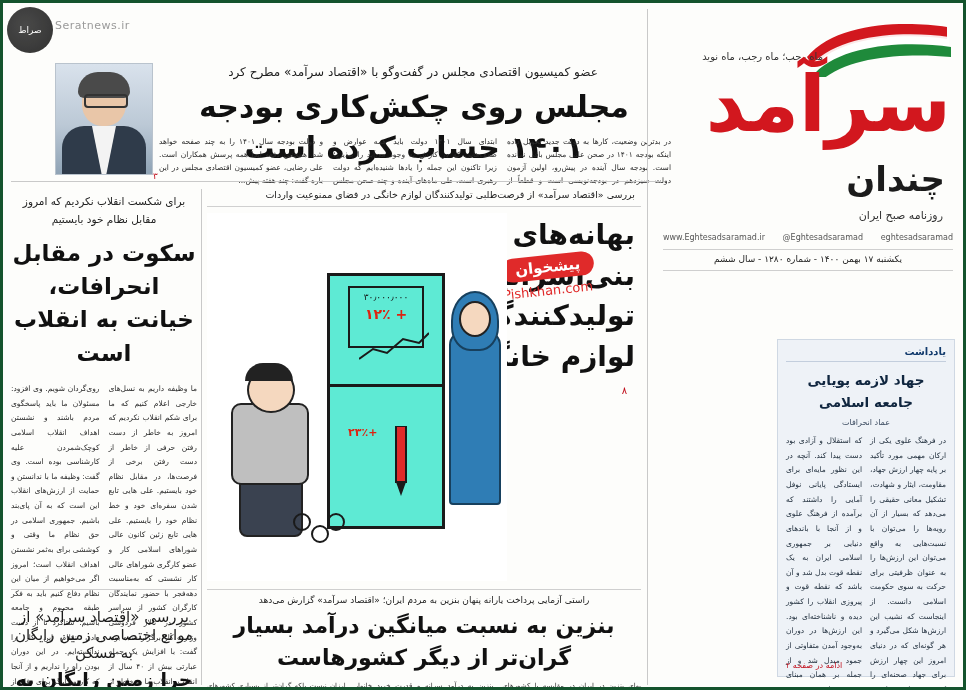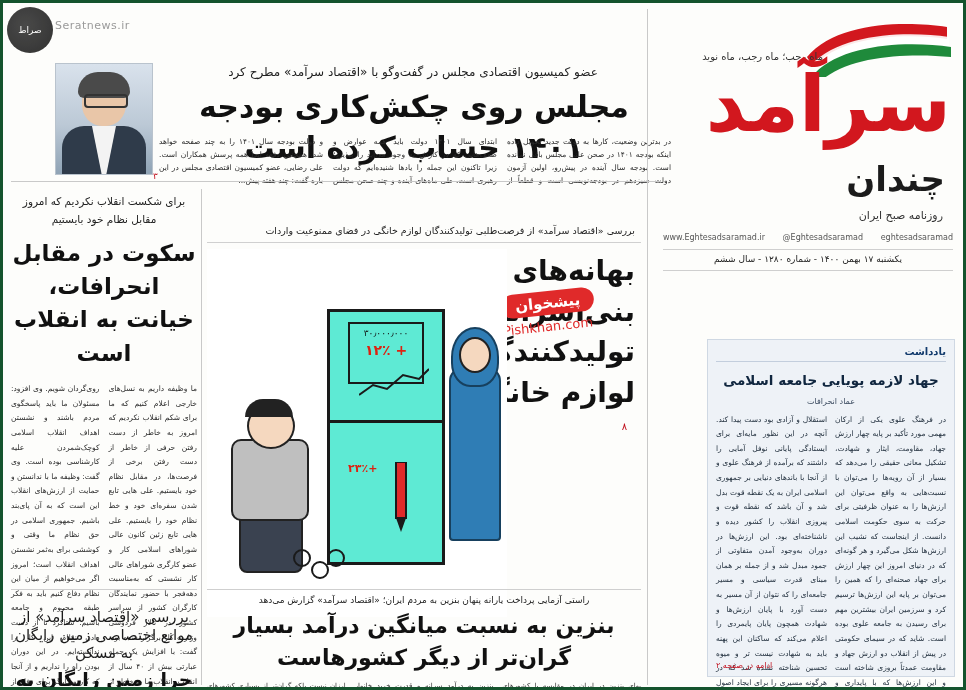--- a/index.html
+++ b/index.html
@@ -123,21 +123,21 @@
   }
   .ed-title{
     margin-top:8px;text-align:center;font-size:23px;font-weight:bold;color:#111;line-height:1.45;
   }
   .ed-body{
     margin-top:12px;font-size:7.5px;line-height:1.95;text-align:justify;color:#2b2b2b;
     column-count:2;column-gap:9px;
   }
   
   .center{
-    position:absolute;left:204px;top:182px;width:434px;margin-top:36px;
+    position:absolute;left:204px;top:182px;width:434px;
   }
   .c-kicker{
     font-size:9.5px;color:#1b1b1b;text-align:right;padding:4px 6px 6px 0;
     border-bottom:1px solid #d0d0d0;
   }
   .c-title{
     position:absolute;right:6px;top:30px;width:210px;
     text-align:right;font-size:28px;font-weight:bold;color:#111;line-height:1.45;
   }
   .c-num{
@@ -198,21 +198,21 @@
     position:absolute;left:28px;top:0px;width:48px;height:18px;background:#222;border-radius:20px 20px 0 0;
   }
   .sparkline{
     position:absolute;left:152px;top:118px;width:70px;height:30px;
   }
   .coin{
     position:absolute;width:14px;height:14px;border:2px solid #1a1a1a;border-radius:50%;
   }
   
   .col-right{
-    position:absolute;right:8px;top:336px;width:248px;
+    position:absolute;right:8px;top:336px;width:178px;
     background:#eef2f7;border:1px solid #cfd8e3;box-sizing:border-box;padding:6px 8px;
     height:338px;
     margin-left:32px;
   }
   .note-label{
     font-size:10px;color:#123b6d;font-weight:bold;text-align:right;border-bottom:1px solid #c3cedd;padding-bottom:4px;
   }
   .note-title{
     margin-top:8px;text-align:center;font-size:13.5px;font-weight:bold;color:#10263f;line-height:1.6;
   }

